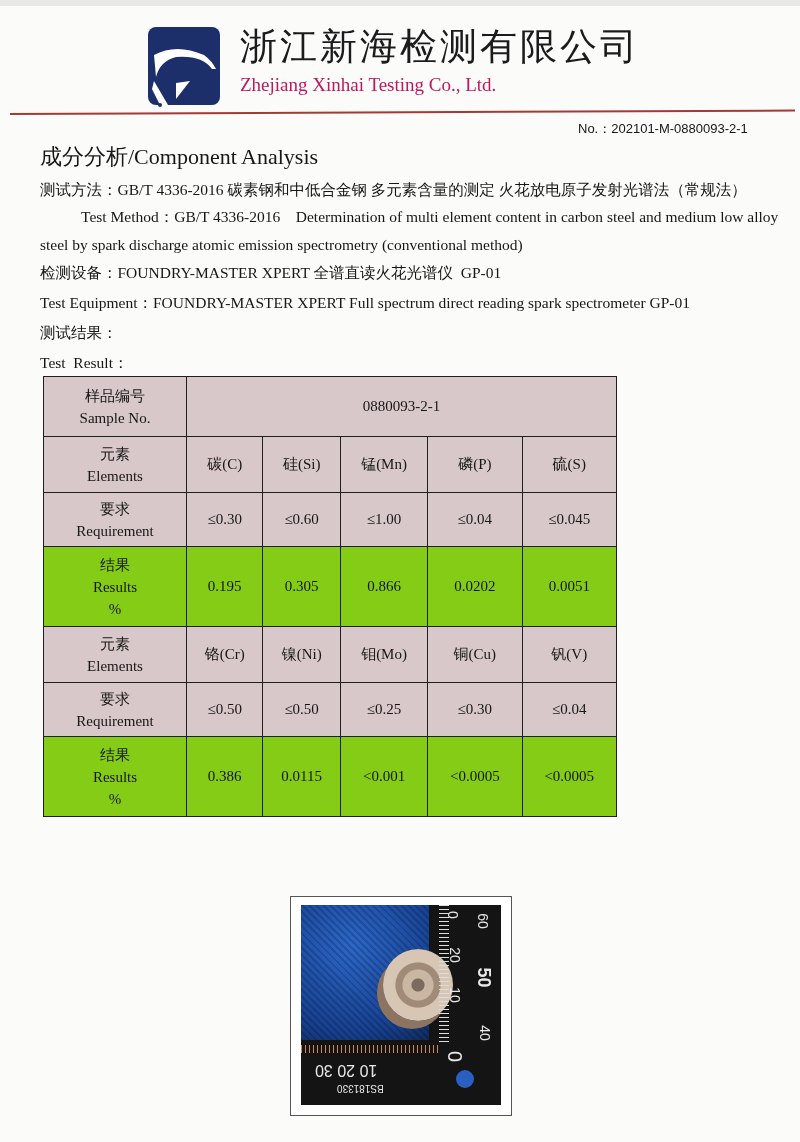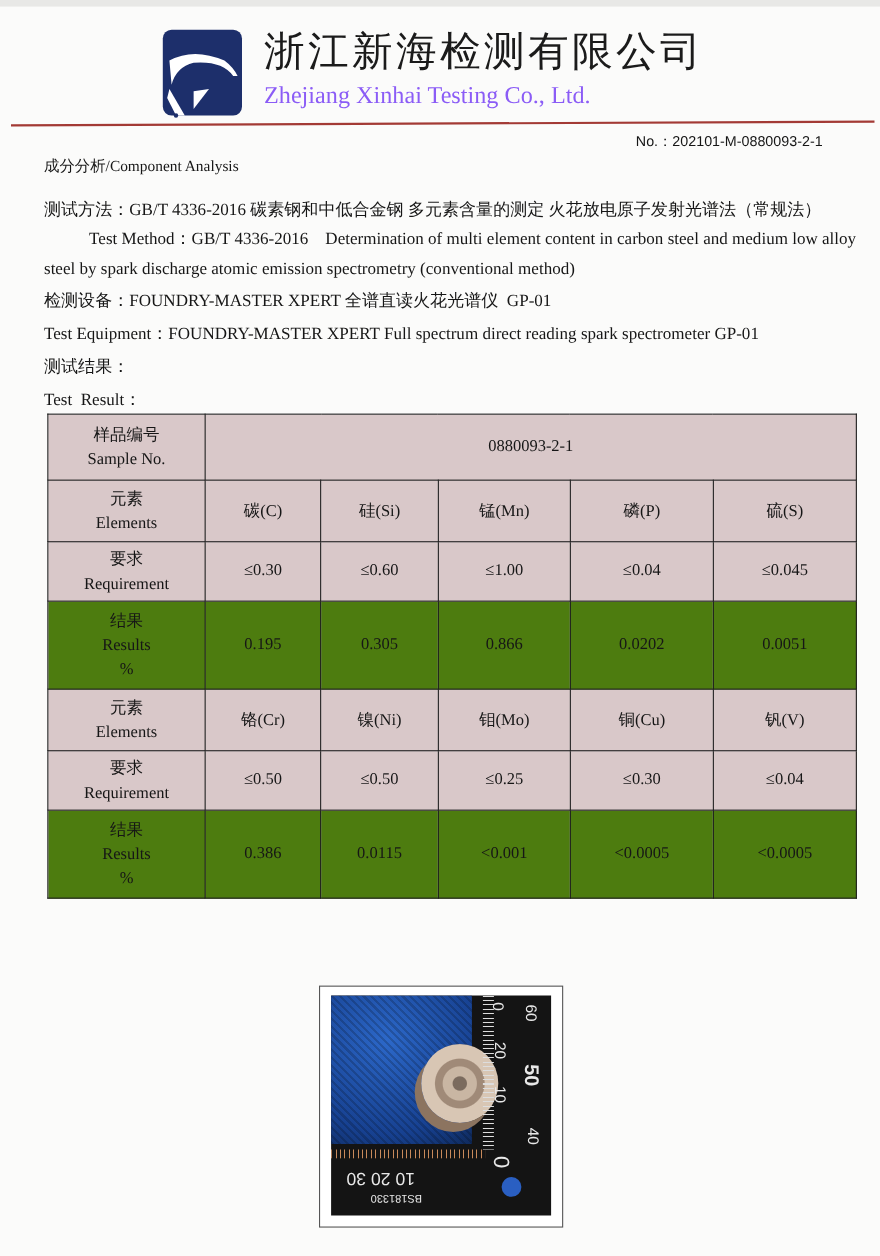--- a/index.html
+++ b/index.html
@@ -3,41 +3,41 @@
 <meta charset="utf-8">
 <style>
   html, body { margin: 0; padding: 0; }
   body {
     width: 800px; height: 1142px; background: #fbfbfa; position: relative; overflow: hidden;
     font-family: "Liberation Serif", "DejaVu Serif", serif; color: #161616;
   }
   .topbar { position: absolute; left: 0; top: 0; width: 800px; height: 6px; background: #e8e8e6; }
   .logo { position: absolute; left: 146px; top: 25px; width: 76px; height: 84px; }
   .company-cn { position: absolute; left: 240px; top: 22px; font-size: 37px; letter-spacing: 3px; font-family: "DejaVu Sans", sans-serif; font-weight: 400; color: #1b1b1b; }
-  .company-en { position: absolute; left: 240px; top: 74px; font-size: 22px; color: #8b5cf6; }
+  .company-en { position: absolute; left: 240px; top: 74px; font-size: 19px; color: #be185d; }
   .redline { position: absolute; left: 10px; top: 113px; width: 785px; height: 2px; background: #a33a35; transform: rotate(-0.25deg); transform-origin: left; }
   .report-no { position: absolute; left: 578px; top: 120px; font-size: 13px; font-family: "Liberation Sans", sans-serif; }
-  .section-title { position: absolute; left: 40px; top: 142px; font-size: 14px; text-align: right; }
+  .section-title { position: absolute; left: 40px; top: 142px; font-size: 22px; text-align: right; }
   .line { position: absolute; left: 40px; font-size: 15.5px; white-space: nowrap; }
   .line b { font-weight: normal; }
   .l1 { top: 180px; }
   .l2 { top: 207px; margin-left: 41px; }
   .l3 { top: 236px; }
   .l4 { top: 263px; }
   .l5 { top: 293px; }
   .l6 { top: 323px; }
   .l7 { top: 353px; }
 
   table.result {
-    position: absolute; left: 43px; top: 376px; width: 736px;
+    position: absolute; left: 43px; top: 376px; width: 574px;
     border-collapse: collapse; font-size: 15px; text-align: center;
   }
   table.result td { border: 1.5px solid #1f1f1f; padding: 0; vertical-align: middle; }
   .shade { background: #d9c8c9; }
-  .white { background: #4d7c0f; }
+  .white { background: #84cc16; }
   td.label { width: 142px; line-height: 22px; }
   .r-sample { height: 60px; }
   .r-elem { height: 56px; }
   .r-req { height: 54px; }
   .r-res { height: 80px; }
   .r-concl { height: 52px; }
 
   .photo { position: absolute; left: 290px; top: 896px; width: 220px; height: 218px; background: #fff; border: 1px solid #555; }
   .photo-inner { position: absolute; left: 10px; top: 8px; width: 200px; height: 200px; background: #141414; overflow: hidden; }
   .cloth { position: absolute; left: 0; top: 0; width: 128px; height: 135px; background: radial-gradient(circle at 40% 30%, #2c68c9, #174191 70%, #0f2a5c); }

